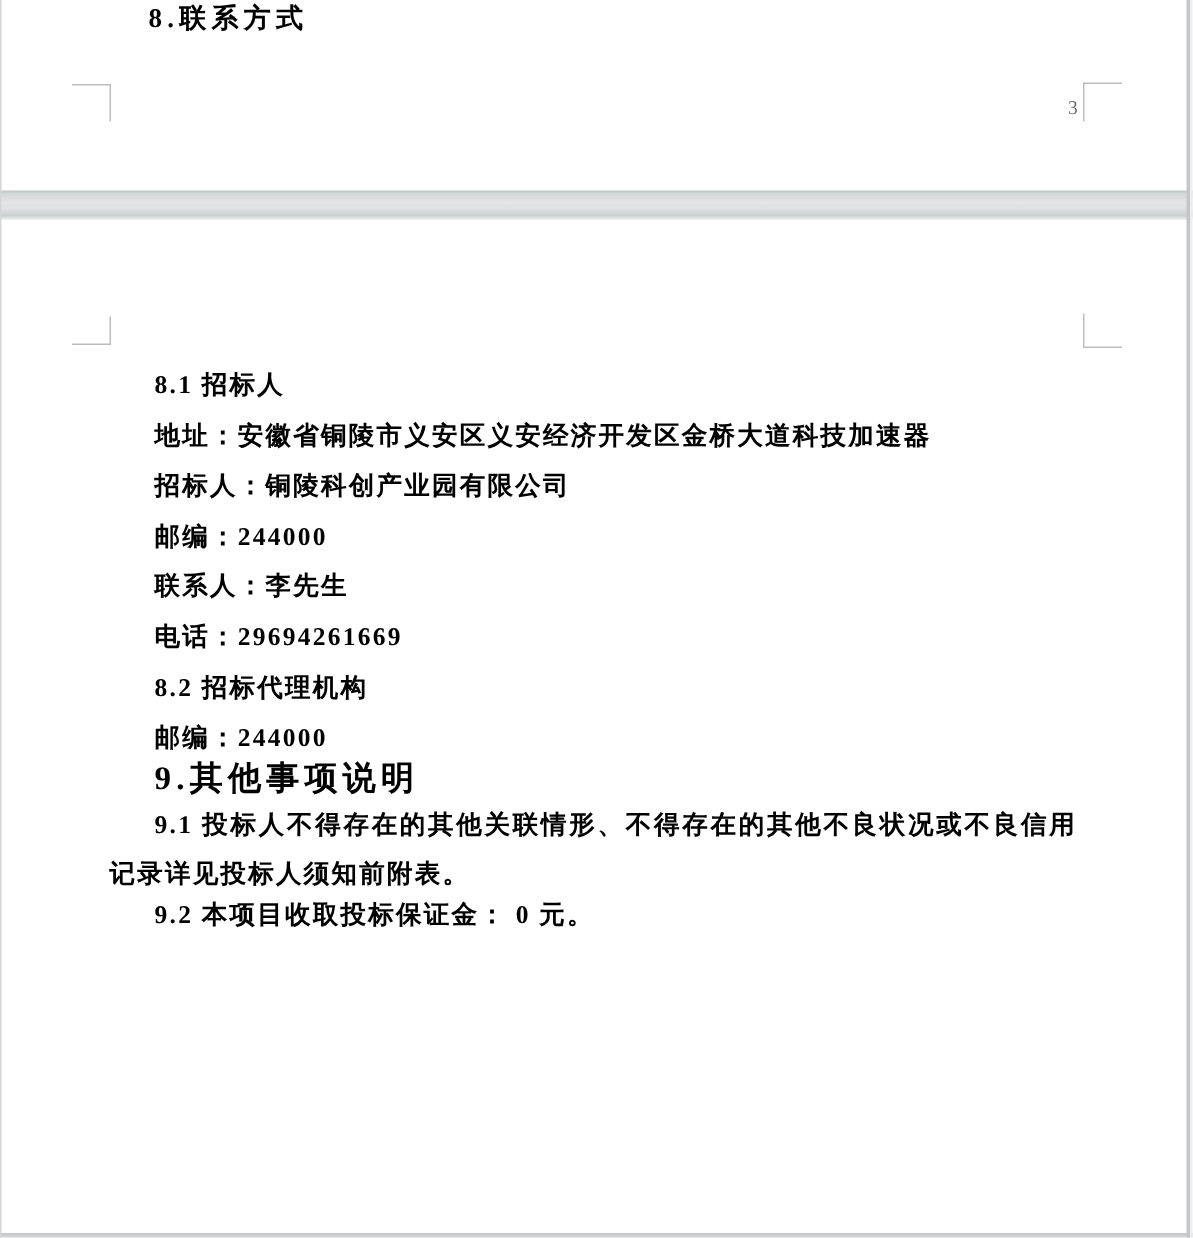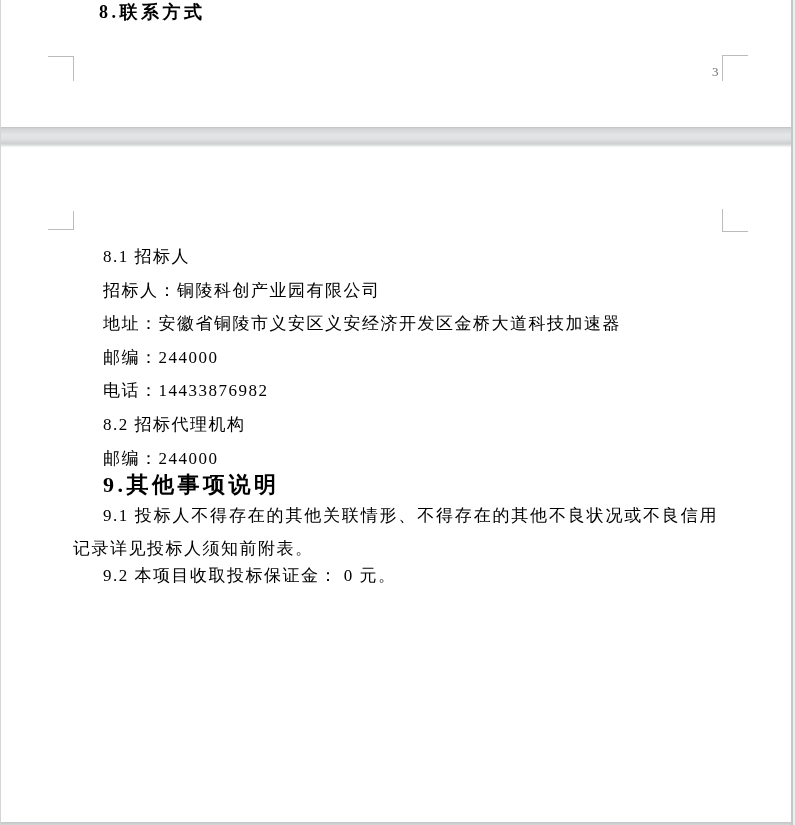--- a/index.html
+++ b/index.html
@@ -46,21 +46,21 @@
   .page-gap-bottom{
     position:absolute;left:0;top:822px;width:795px;height:3px;
     background:linear-gradient(180deg,#c2c6c8 0px,#d4d7d8 3px);
   }
 
   
   .doc-body{
     position:absolute;left:73px;top:93px;width:650px;
     font-size:17px;letter-spacing:1.5px;
   }
-  .doc-line{margin:0;line-height:33.6px;text-indent:30px;white-space:nowrap;}
+  .doc-line{margin:0;line-height:33.6px;text-indent:30px;white-space:nowrap;font-weight:bold;}
   .doc-line.bold{font-weight:bold;}
   .v-heading{font-size:22px;letter-spacing:3.5px;line-height:28px;margin-top:-4px;}
   .v-wrap{white-space:normal;text-align:justify;line-height:33px;margin-top:0;width:645px;}
   .v-tight{line-height:25px;margin-top:-2px;}
 
   
   .edge-left{position:absolute;left:0;top:0;width:1px;height:825px;background:#d5d5d5;}
   .edge-right{position:absolute;right:0;top:0;width:4px;height:825px;
     background:linear-gradient(90deg,#c4c7c9 0px,#c4c7c9 2px,#edefef 2px,#edefef 4px);}
 </style>
@@ -76,24 +76,25 @@
     <span class="page-number">3</span>
   </section>
 
   <div class="page-gap"></div>
 
   <section class="page page-current">
     <div class="crop-mark cm-tl"></div>
     <div class="crop-mark cm-tr"></div>
     <div class="doc-body">
         <p class="doc-line">8.1 招标人</p>
+        <p class="doc-line">地址：安徽省铜陵市义安区义安经济开发区金桥大道科技加速器</p>
         <p class="doc-line">招标人：铜陵科创产业园有限公司</p>
-        <p class="doc-line">地址：安徽省铜陵市义安区义安经济开发区金桥大道科技加速器</p>
         <p class="doc-line">邮编：244000</p>
-        <p class="doc-line">电话：14433876982</p>
+        <p class="doc-line">联系人：李先生</p>
+        <p class="doc-line">电话：29694261669</p>
         <p class="doc-line">8.2 招标代理机构</p>
         <p class="doc-line">邮编：244000</p>
         <p class="doc-line bold v-heading">9.其他事项说明</p>
         <p class="doc-line v-wrap">9.1 投标人不得存在的其他关联情形、不得存在的其他不良状况或不良信用记录详见投标人须知前附表。</p>
         <p class="doc-line v-tight">9.2 本项目收取投标保证金： 0 元。</p>
       </div>
   </section>
 
   <div class="page-gap-bottom"></div>
 

